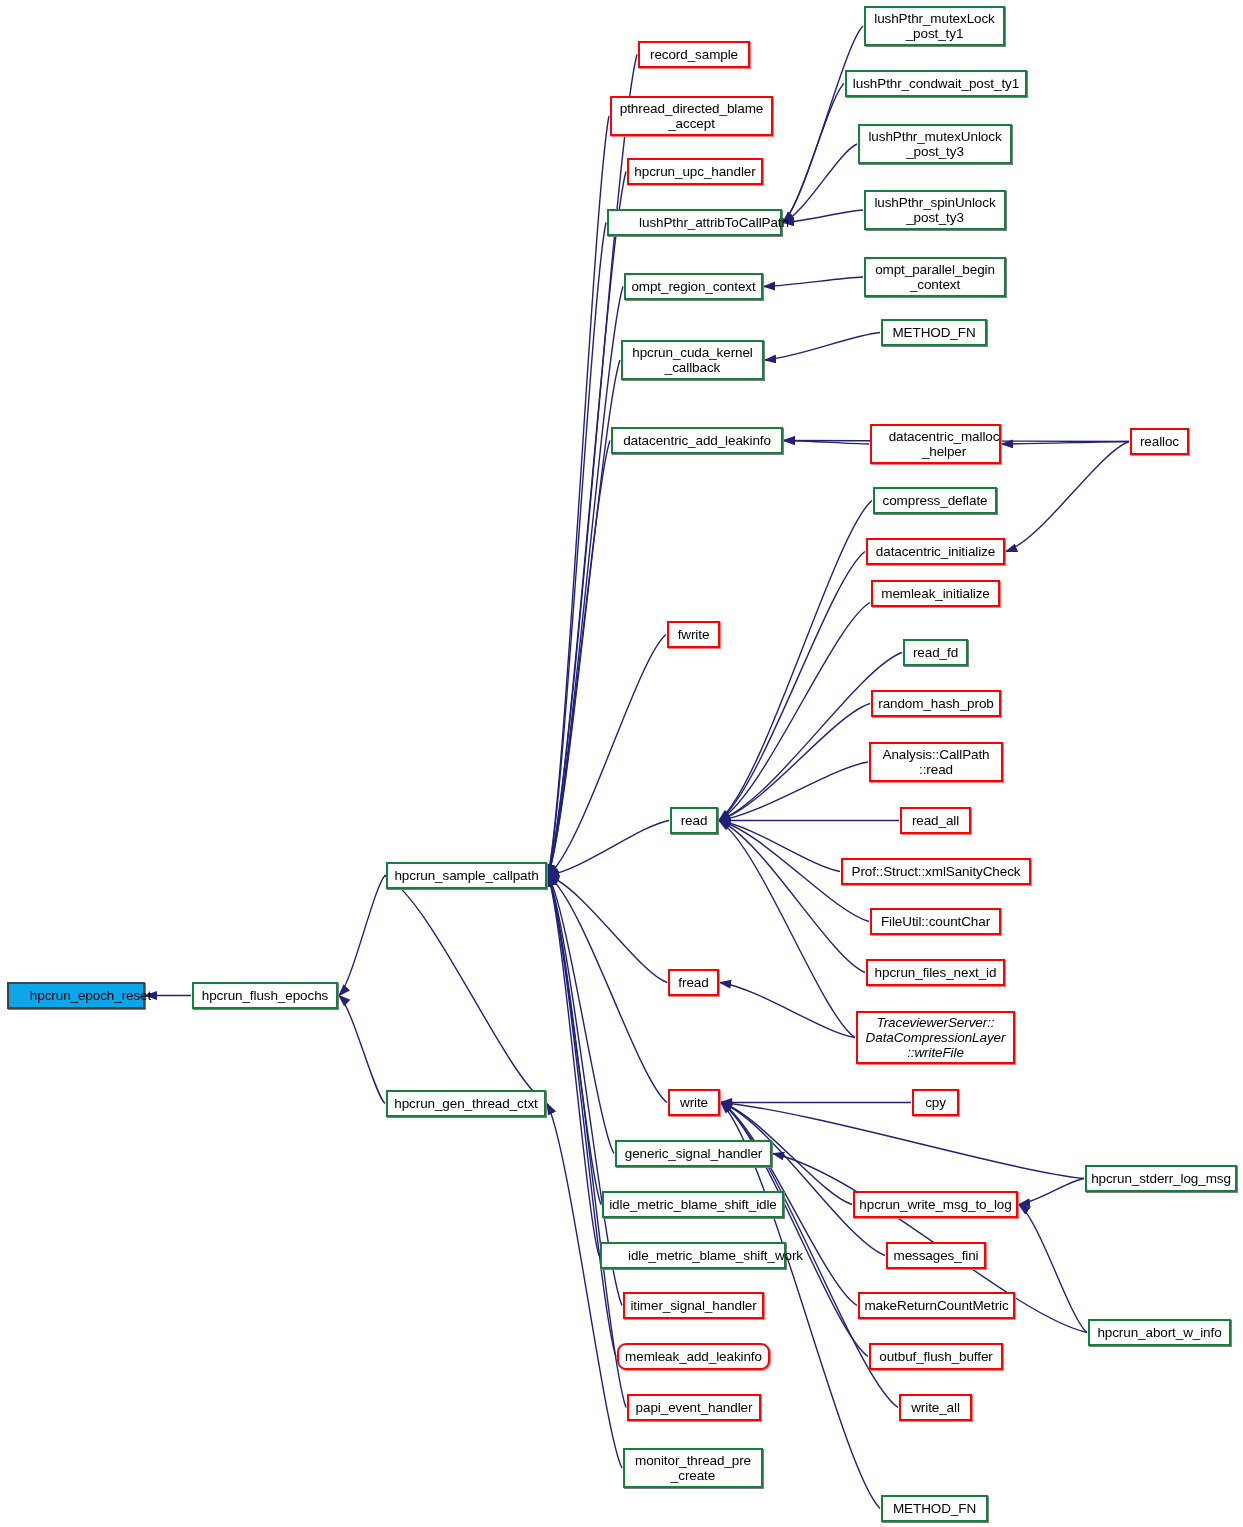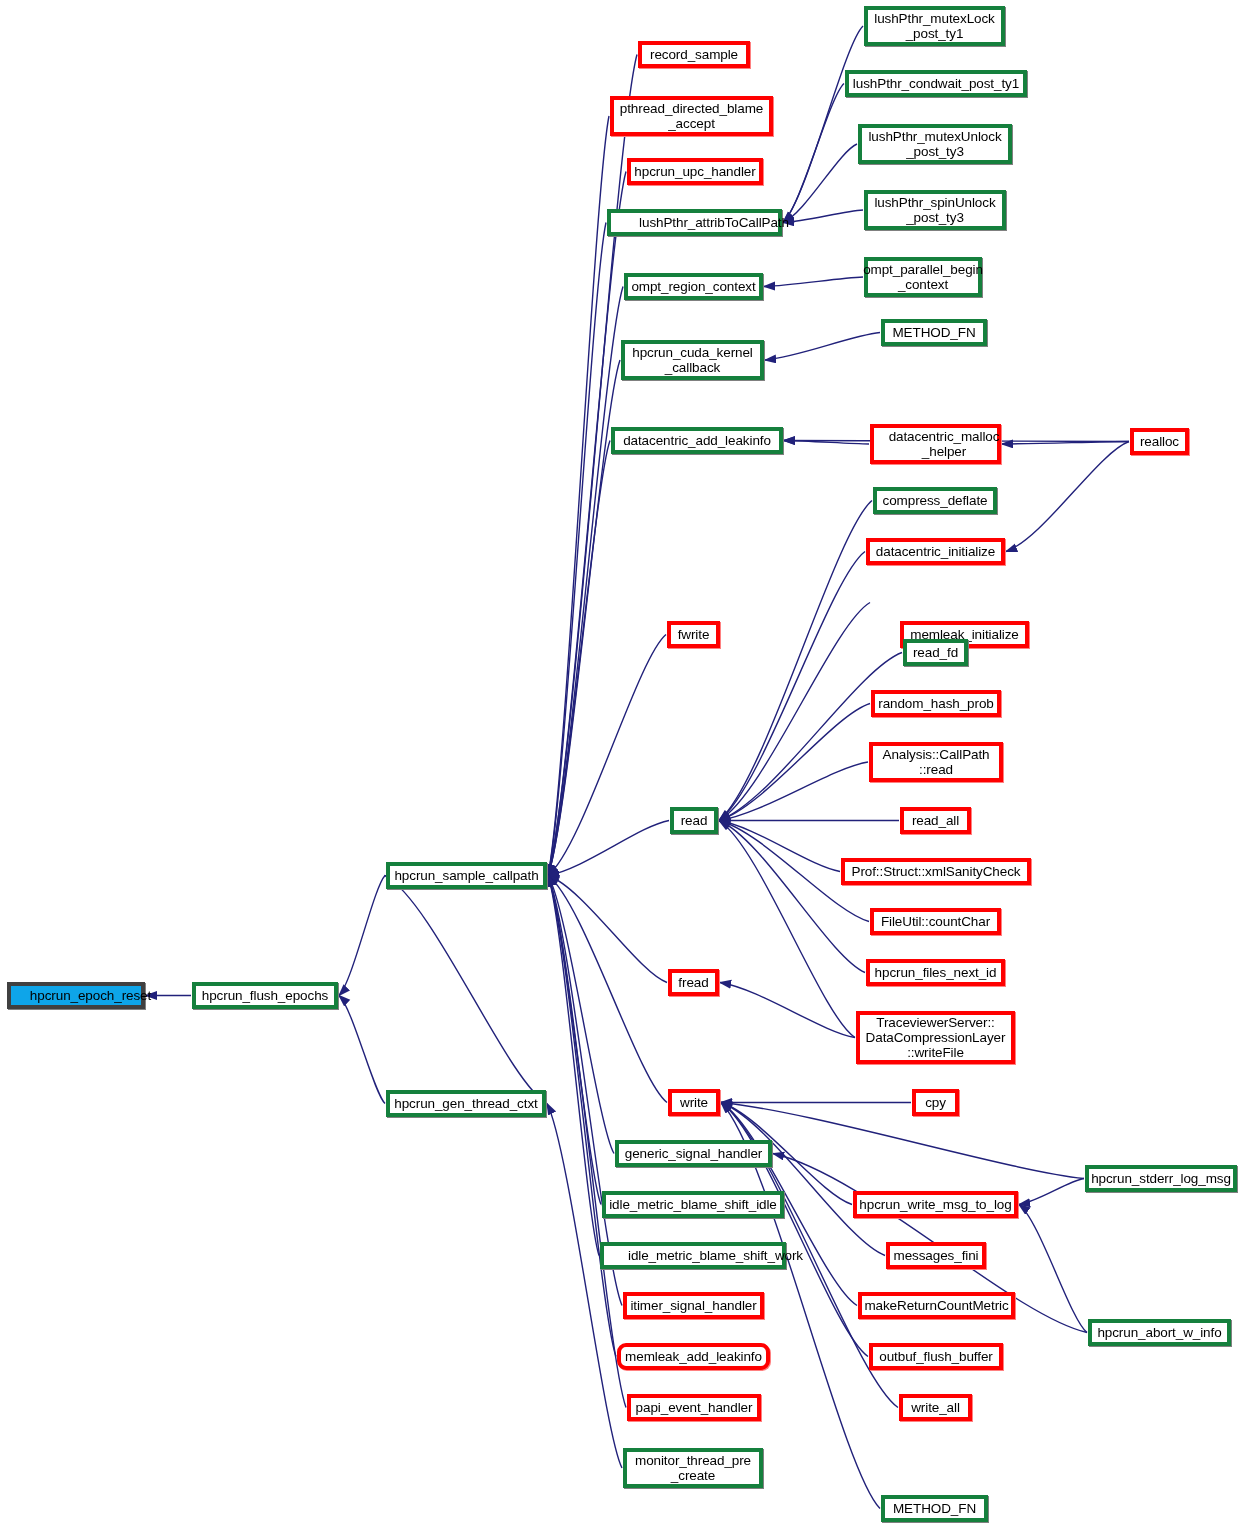--- a/index.html
+++ b/index.html
@@ -17,21 +17,21 @@
     position:absolute;
     box-sizing:border-box;
     display:flex;
     align-items:center;
     justify-content:center;
     text-align:center;
     font-size:13.5px;
     line-height:15px;
     color:#000000;
     background:#ffffff;
-    border:4px solid #15803d;
+    border:2px solid #15803d;
     box-shadow:1px 1px 0 0 #808080;
     white-space:pre-line;
     letter-spacing:-0.1px;
     padding:0 3px;
   }
   .node.red{border-color:#ff0000;box-shadow:1px 1px 0 0 #ff8080;}
   .node.cur{background:#0ea5e9;border-color:#404040;padding-left:32px;}
 </style>
 </head>
 <body>
@@ -127,38 +127,38 @@
       <div class="node red" style="left: 627px; top: 1394px; width: 134px; height: 27px;">papi_event_handler</div>
       <div class="node" style="left: 623px; top: 1448px; width: 140px; height: 40px;">monitor_thread_pre
 _create</div>
       <div class="node" style="left: 864px; top: 6px; width: 141px; height: 40px;">lushPthr_mutexLock
 _post_ty1</div>
       <div class="node" style="left: 845px; top: 70px; width: 182px; height: 27px;">lushPthr_condwait_post_ty1</div>
       <div class="node" style="left: 858px; top: 124px; width: 154px; height: 40px;">lushPthr_mutexUnlock
 _post_ty3</div>
       <div class="node" style="left: 864px; top: 190px; width: 142px; height: 40px;">lushPthr_spinUnlock
 _post_ty3</div>
-      <div class="node" style="left: 864px; top: 257px; width: 118px; height: 40px;">ompt_parallel_begin
+      <div class="node" style="left: 864px; top: 257px; width: 142px; height: 40px;">ompt_parallel_begin
 _context</div>
       <div class="node" style="left: 881px; top: 319px; width: 106px; height: 27px;">METHOD_FN</div>
       <div class="node red" style="left: 870px; top: 424px; width: 131px; height: 40px; padding-left: 20px;">datacentric_malloc
 _helper</div>
       <div class="node red" style="left: 1130px; top: 428px; width: 59px; height: 27px;">realloc</div>
       <div class="node" style="left: 873px; top: 487px; width: 124px; height: 27px;">compress_deflate</div>
       <div class="node red" style="left: 866px; top: 538px; width: 139px; height: 27px;">datacentric_initialize</div>
-      <div class="node red" style="left: 871px; top: 621px; width: 129px; height: 27px; margin-left: 29px;">memleak_initialize</div>
+      <div class="node red" style="left: 871px; top: 580px; width: 129px; height: 27px;">memleak_initialize</div>
       <div class="node" style="left: 903px; top: 639px; width: 65px; height: 27px;">read_fd</div>
       <div class="node red" style="left: 871px; top: 690px; width: 130px; height: 27px;">random_hash_prob</div>
       <div class="node red" style="left: 869px; top: 742px; width: 134px; height: 40px;">Analysis::CallPath
 ::read</div>
       <div class="node red" style="left: 900px; top: 807px; width: 71px; height: 27px;">read_all</div>
       <div class="node red" style="left: 841px; top: 858px; width: 190px; height: 27px;">Prof::Struct::xmlSanityCheck</div>
       <div class="node red" style="left: 870px; top: 908px; width: 131px; height: 27px;">FileUtil::countChar</div>
       <div class="node red" style="left: 866px; top: 959px; width: 139px; height: 27px;">hpcrun_files_next_id</div>
-      <div class="node red" style="left: 856px; top: 1011px; width: 159px; height: 53px;">TraceviewerServer::
+      <div class="node red" style="left: 856px; top: 1011px; width: 159px; height: 53px; font-style: italic;">TraceviewerServer::
 DataCompressionLayer
 ::writeFile</div>
       <div class="node red" style="left: 912px; top: 1089px; width: 47px; height: 27px;">cpy</div>
       <div class="node red" style="left: 853px; top: 1191px; width: 165px; height: 27px;">hpcrun_write_msg_to_log</div>
       <div class="node red" style="left: 886px; top: 1242px; width: 100px; height: 27px;">messages_fini</div>
       <div class="node red" style="left: 858px; top: 1292px; width: 157px; height: 27px;">makeReturnCountMetric</div>
       <div class="node red" style="left: 869px; top: 1343px; width: 134px; height: 27px;">outbuf_flush_buffer</div>
       <div class="node red" style="left: 899px; top: 1394px; width: 73px; height: 27px;">write_all</div>
       <div class="node" style="left: 881px; top: 1495px; width: 107px; height: 27px;">METHOD_FN</div>
       <div class="node" style="left: 1085px; top: 1165px; width: 152px; height: 27px;">hpcrun_stderr_log_msg</div>

